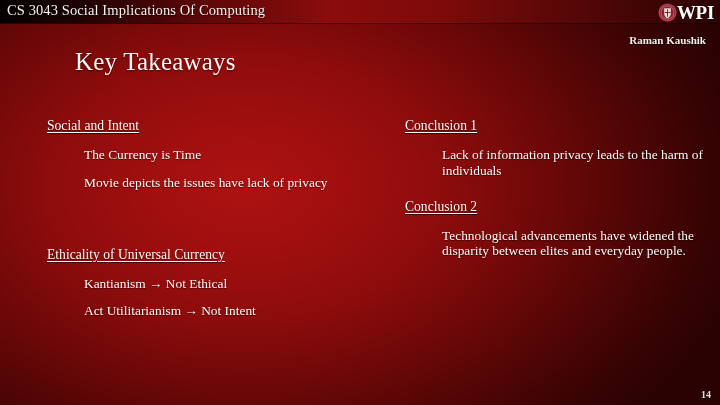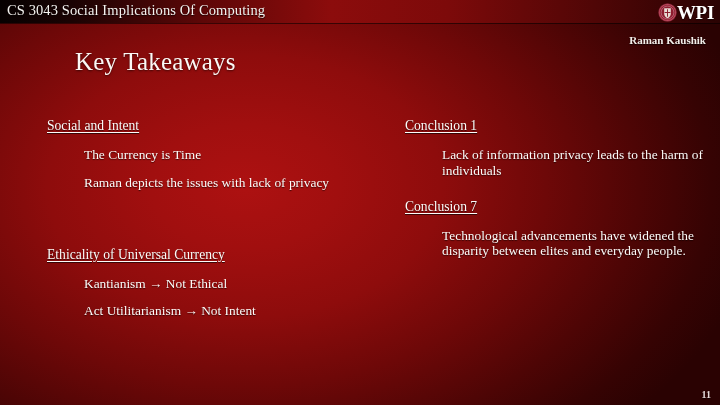--- a/index.html
+++ b/index.html
@@ -164,40 +164,40 @@
 
   <div id="author">Raman Kaushik</div>
 
   <div id="slide-title">Key Takeaways</div>
 
   <div id="col-left" class="column">
 
     <div class="group" id="group-summary">
       <div class="group-heading">Social and Intent</div>
       <div class="bullet">The Currency is Time</div>
-      <div class="bullet">Raman depicts the issues with lack of privacy</div>
+      <div class="bullet">Movie depicts the issues have lack of privacy</div>
     </div>
 
     <div class="group" id="group-ethicality">
       <div class="group-heading">Ethicality of Universal Currency</div>
       <div class="bullet">Kantianism → Not Ethical</div>
       <div class="bullet">Act Utilitarianism → Not Intent</div>
     </div>
 
   </div>
 
   <div id="col-right" class="column">
 
     <div class="group" id="group-conclusion1">
       <div class="group-heading">Conclusion 1</div>
       <div class="bullet">Lack of information privacy leads to the harm of individuals</div>
     </div>
 
     <div class="group" id="group-conclusion2">
-      <div class="group-heading">Conclusion 7</div>
+      <div class="group-heading">Conclusion 2</div>
       <div class="bullet">Technological advancements have widened the disparity between elites and everyday people.</div>
     </div>
 
   </div>
 
-  <div id="slide-number">11</div>
+  <div id="slide-number">14</div>
 
 </div>
 
 </body></html>

